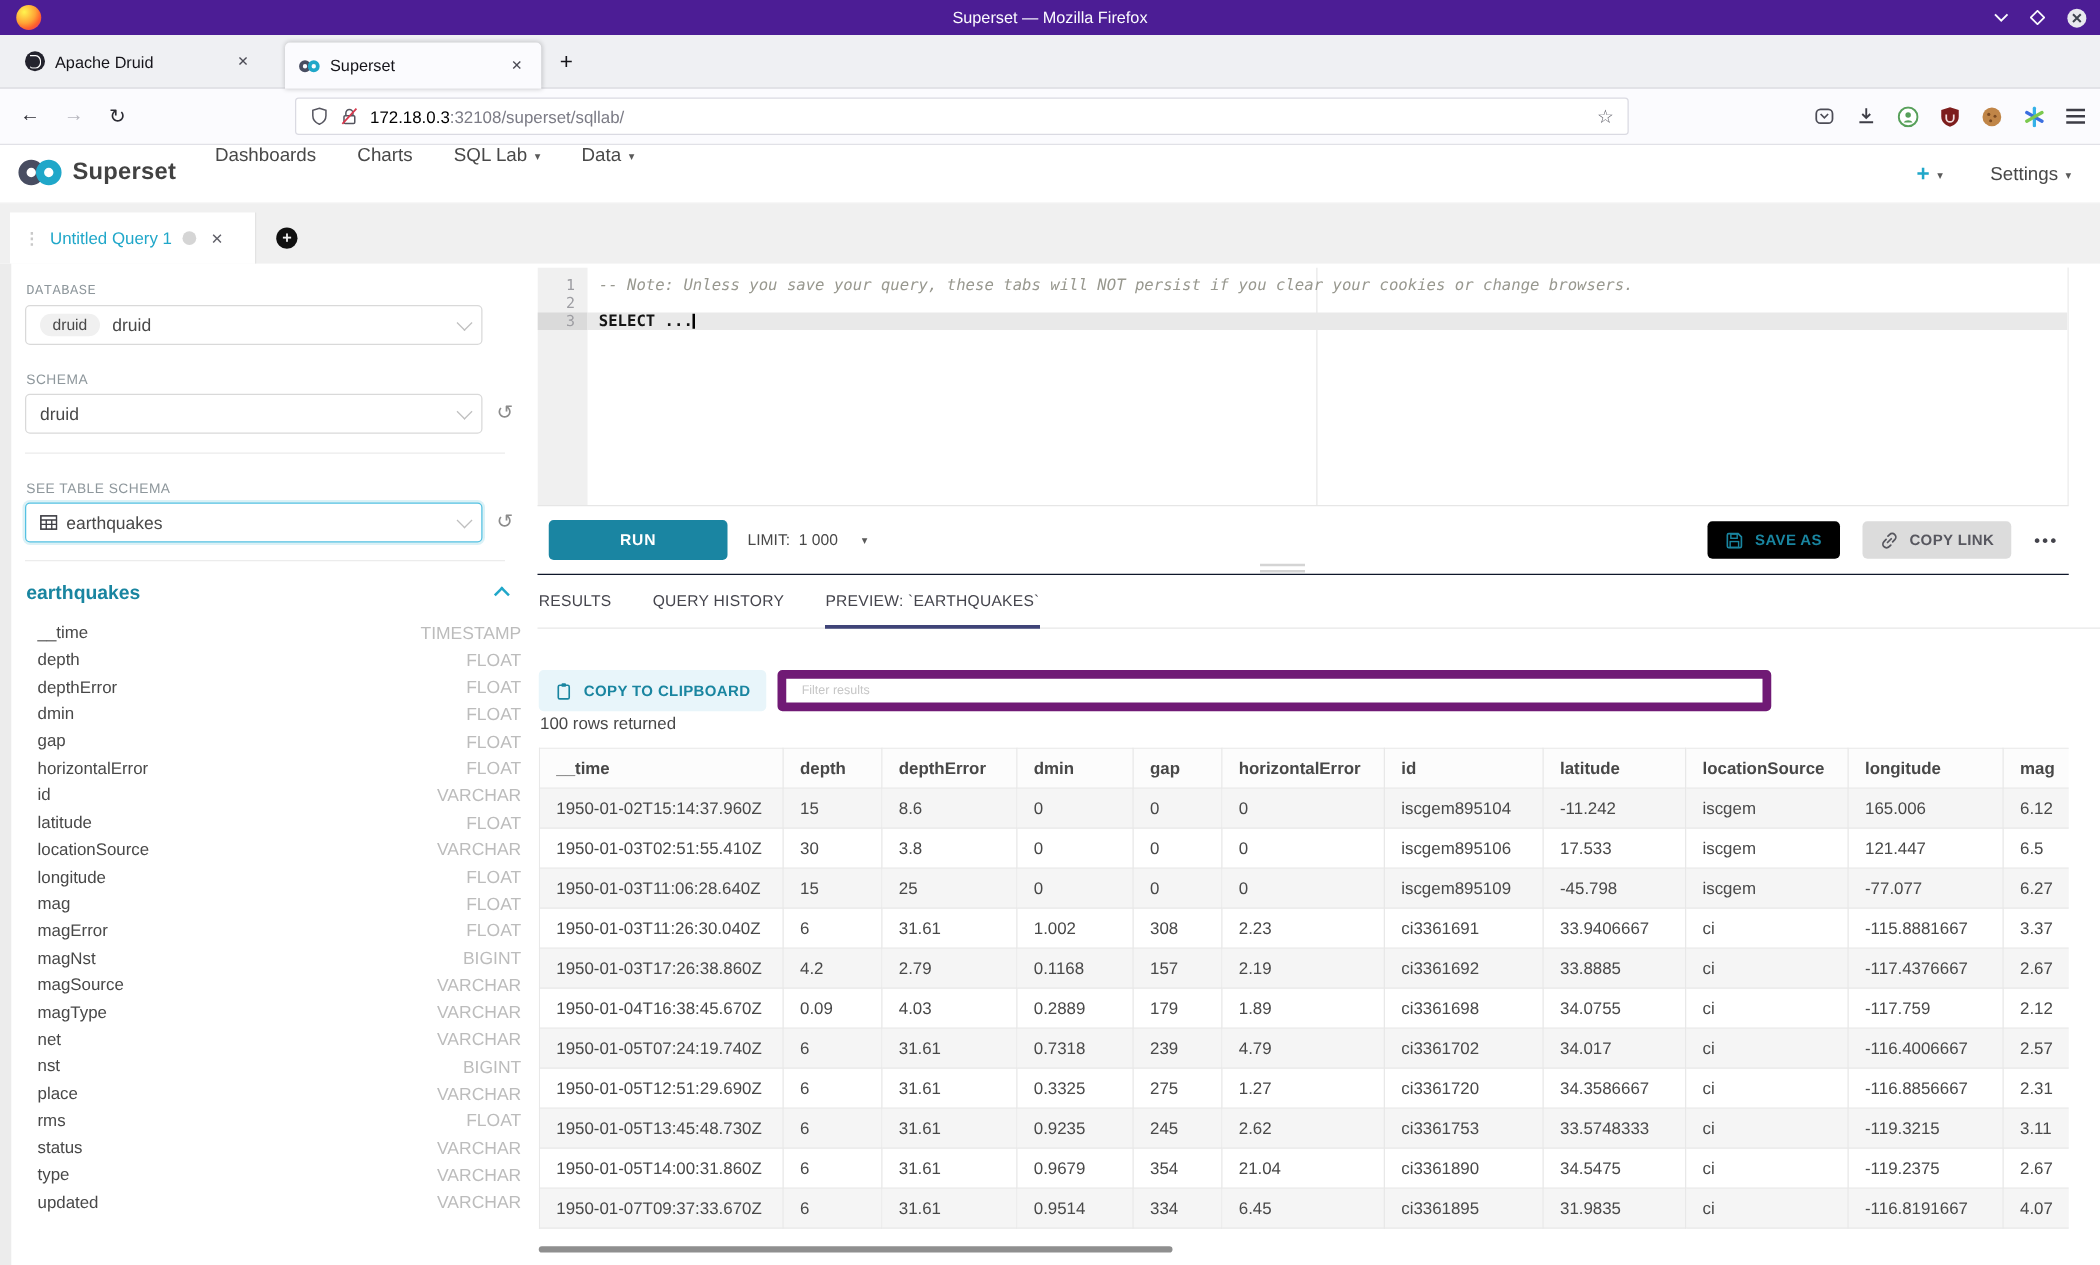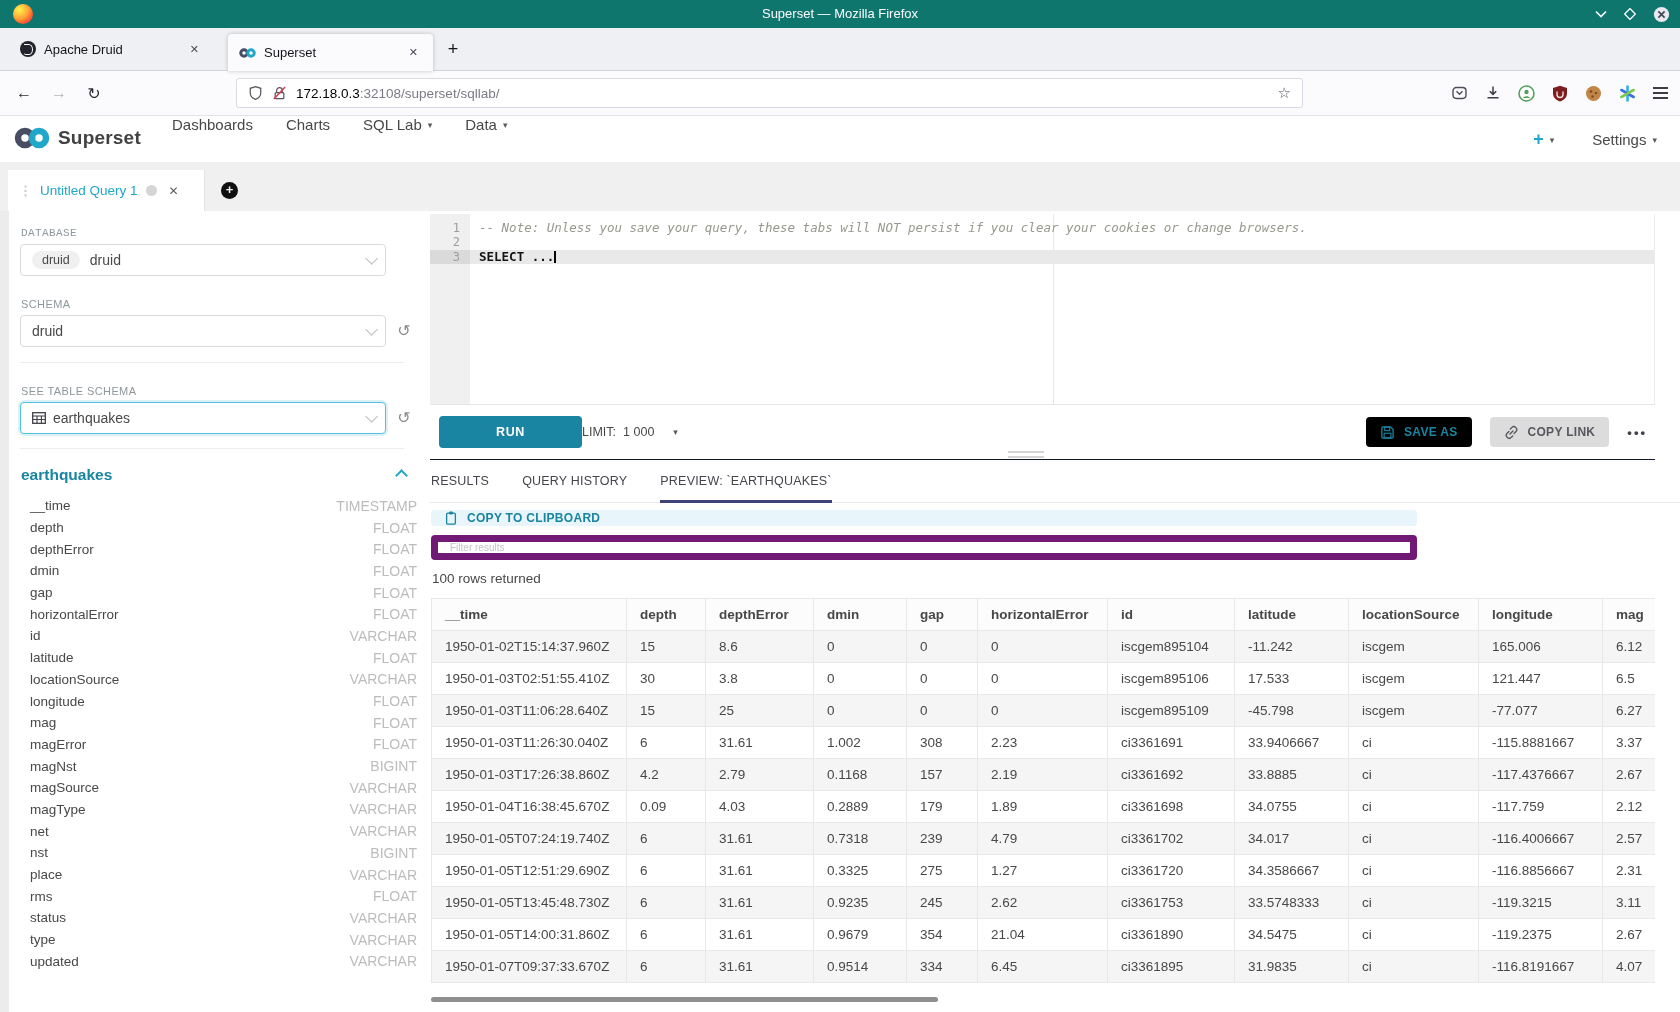--- a/index.html
+++ b/index.html
@@ -1,21 +1,21 @@
 <!DOCTYPE html>
 <html><head>
 <meta charset="utf-8">
 <style>
   * { margin:0; padding:0; box-sizing:border-box; }
   html,body { width:1680px; height:1012px; overflow:hidden; background:#fff;
     font-family:"Liberation Sans", sans-serif; }
   svg { display:block; }
 
   
-  .titlebar { position:absolute; left:0; top:0; width:1680px; height:28px; background:#0f766e; }
+  .titlebar { position:absolute; left:0; top:0; width:1680px; height:28px; background:#4c1d95; }
   .ff-logo { position:absolute; left:13px; top:4px; width:20px; height:20px; border-radius:50%;
     background:radial-gradient(circle at 32% 28%, #fff44f, #ffa436 45%, #ff5f2d 68%, #e02f85 95%); }
   .win-title { position:absolute; left:0; right:0; top:0; height:28px; line-height:28px;
     text-align:center; color:#fbfbfe; font-size:13px; }
   .win-controls { position:absolute; right:10px; top:0; height:28px; display:flex;
     align-items:center; gap:17px; color:#fbfbfe; }
 
   
   .tabstrip { position:absolute; left:0; top:28px; width:1680px; height:43px; background:#eff0f3;
     border-bottom:1px solid #d3d3da; display:flex; padding-left:9px; }
@@ -118,42 +118,42 @@
   .eline.keyword { font-weight:bold; }
   .eline.active { background:#e9e9e9; }
   .cursor { display:inline-block; width:1.5px; height:12px; background:#000; vertical-align:-2px; }
   .print-margin { position:absolute; left:623px; top:0; height:190px; width:1px; background:#e8e8e8; }
 
   .toolbar { position:absolute; left:0; top:193px; width:1225px; height:56px;
     border-top:1px solid #e6e6e6; border-bottom:1px solid #0f172a; display:flex; align-items:center; }
   .run-btn { margin-left:9px; width:143px; height:32px; background:#1a85a2; color:#fff;
     border:none; border-radius:4px; font-size:12.5px; font-weight:bold; letter-spacing:.6px;
     font-family:inherit; }
-  .limit { display:flex; align-items:center; gap:7px; font-size:12.5px;
+  .limit { margin-left:16px; display:flex; align-items:center; gap:7px; font-size:12.5px;
     color:#484848; }
   .limit .caret { margin-left:12px; }
   .tb-right { margin-left:auto; display:flex; align-items:center; gap:18px; margin-right:8px; }
   .btn { height:30px; display:flex; align-items:center; gap:9px; padding:0 14px;
     border-radius:4px; font-size:12px; font-weight:bold; letter-spacing:.3px; border:none;
     font-family:inherit; }
   .btn-save { background:#000000; color:#1985a0; }
   .btn-link { background:#dcdcdc; color:#57575f; }
   .more-dots { color:#44444c; font-weight:bold; font-size:13px; letter-spacing:2px; }
   .drag-handle { position:absolute; left:578px; top:240px; width:36px; }
   .drag-handle i { display:block; height:2px; background:#d4d4d4; margin-bottom:3px; }
 
   .stabs { position:absolute; left:0; top:249px; width:1250px; height:43px;
     border-bottom:1px solid #e8e8e8; display:flex; align-items:stretch; gap:33px;
     padding-left:1px; font-size:12.5px; color:#45454d; }
   .stab { display:flex; align-items:center; position:relative; letter-spacing:.2px; }
   .stab.active::after { content:""; position:absolute; left:0; right:0; bottom:-1px; height:3px;
     background:#3f4478; }
 
-  .result-controls { position:absolute; left:1px; top:299px; width:986px; height:33px;
-    display:flex; gap:9px;flex-direction:column; }
+  .result-controls { position:absolute; left:1px; top:325px; width:986px; height:33px;
+    display:flex; gap:9px; }
   .btn-clip { background:#e8f5fa; color:#1985a0; font-weight:bold; font-size:12px;
     display:flex; align-items:center; gap:9px; padding:0 13px; border-radius:4px; border:none;
     letter-spacing:.3px; font-family:inherit; }
   .filter-input { flex:1; border:7px solid #701a75; border-radius:4px; padding:0 12px;
     font-size:10px; color:#484848; font-family:inherit; outline:none; }
   .filter-input::placeholder { color:#c6c6c6; }
 
   .row-count { position:absolute; left:2px; top:360px; font-size:13.5px; color:#484848; }
 
   .table-wrap { position:absolute; left:1px; top:387px; width:1224px; height:386px; overflow:hidden; }

